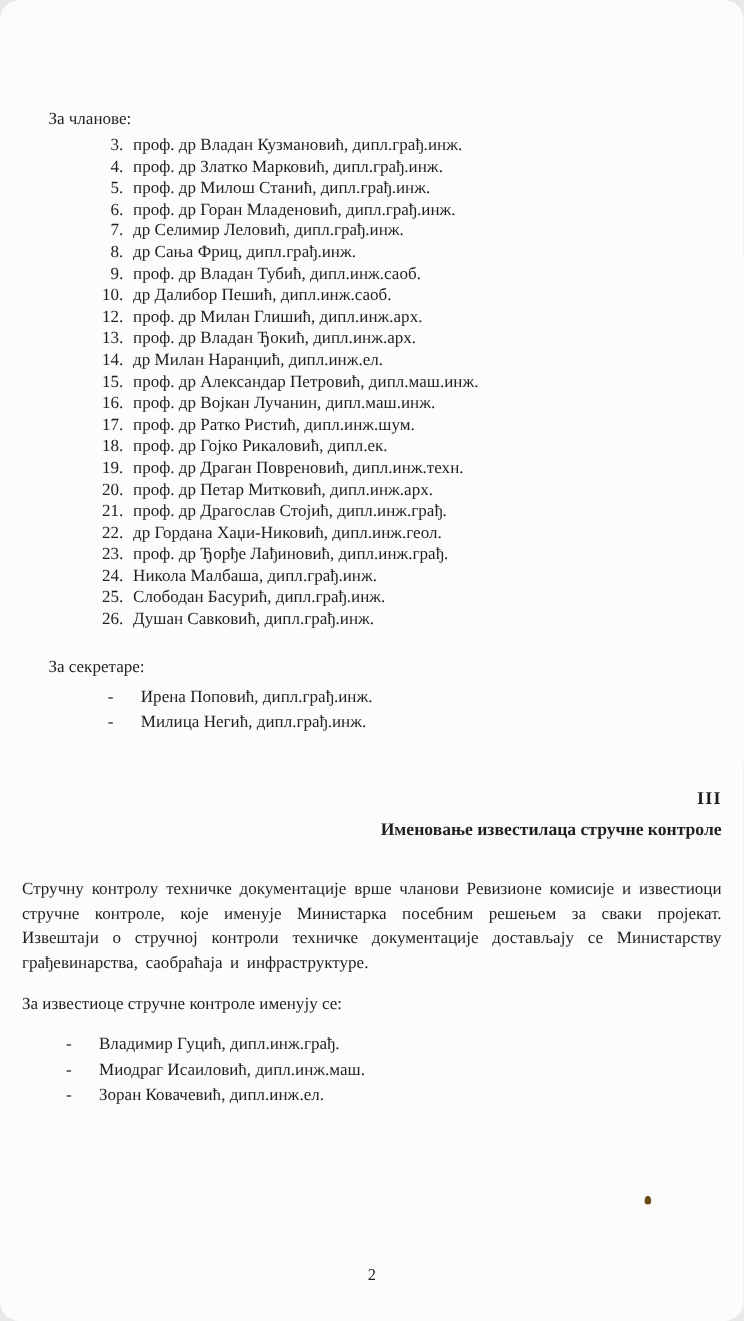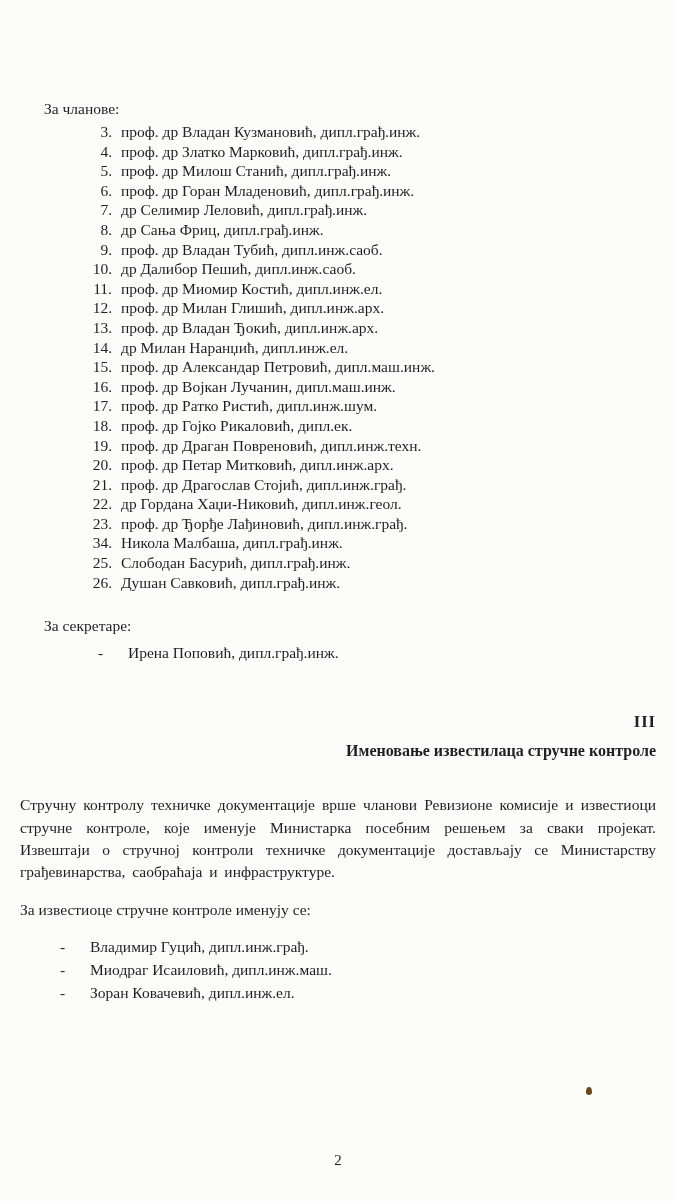--- a/index.html
+++ b/index.html
@@ -10,20 +10,21 @@
   .page {
     position: relative;
     width: 676px;
     height: 1201px;
     margin: 0 auto;
     background: #fcfcfb;
     color: #1f1f23;
     font-family: "Liberation Serif", "DejaVu Serif", serif;
     font-size: 15.5px;
     overflow: hidden;
+    border-radius: 18px;
   }
   .content {
     padding: 100px 20px 0 20px;
   }
   .section-label {
     margin-left: 24px;
     margin-bottom: 4px;
   }
   ol.member-list {
     list-style: none;
@@ -115,42 +116,42 @@
 
     <ol class="member-list">
       <li><span class="num">3.</span><span>проф. др Владан Кузмановић, дипл.грађ.инж.</span></li>
       <li><span class="num">4.</span><span>проф. др Златко Марковић, дипл.грађ.инж.</span></li>
       <li><span class="num">5.</span><span>проф. др Милош Станић, дипл.грађ.инж.</span></li>
       <li><span class="num">6.</span><span>проф. др Горан Младеновић, дипл.грађ.инж.</span></li>
       <li><span class="num">7.</span><span>др Селимир Леловић, дипл.грађ.инж.</span></li>
       <li><span class="num">8.</span><span>др Сања Фриц, дипл.грађ.инж.</span></li>
       <li><span class="num">9.</span><span>проф. др Владан Тубић, дипл.инж.саоб.</span></li>
       <li><span class="num">10.</span><span>др Далибор Пешић, дипл.инж.саоб.</span></li>
-      <li><span class="num">11.</span><span>проф. др Миомир Костић, дипл.инж.ел.</span></li>
       <li><span class="num">12.</span><span>проф. др Милан Глишић, дипл.инж.арх.</span></li>
       <li><span class="num">13.</span><span>проф. др Владан Ђокић, дипл.инж.арх.</span></li>
       <li><span class="num">14.</span><span>др Милан Наранџић, дипл.инж.ел.</span></li>
       <li><span class="num">15.</span><span>проф. др Александар Петровић, дипл.маш.инж.</span></li>
       <li><span class="num">16.</span><span>проф. др Војкан Лучанин, дипл.маш.инж.</span></li>
       <li><span class="num">17.</span><span>проф. др Ратко Ристић, дипл.инж.шум.</span></li>
       <li><span class="num">18.</span><span>проф. др Гојко Рикаловић, дипл.ек.</span></li>
       <li><span class="num">19.</span><span>проф. др Драган Повреновић, дипл.инж.техн.</span></li>
       <li><span class="num">20.</span><span>проф. др Петар Митковић, дипл.инж.арх.</span></li>
       <li><span class="num">21.</span><span>проф. др Драгослав Стојић, дипл.инж.грађ.</span></li>
       <li><span class="num">22.</span><span>др Гордана Хаџи-Никовић, дипл.инж.геол.</span></li>
       <li><span class="num">23.</span><span>проф. др Ђорђе Лађиновић, дипл.инж.грађ.</span></li>
-      <li><span class="num">34.</span><span>Никола Малбаша, дипл.грађ.инж.</span></li>
+      <li><span class="num">24.</span><span>Никола Малбаша, дипл.грађ.инж.</span></li>
       <li><span class="num">25.</span><span>Слободан Басурић, дипл.грађ.инж.</span></li>
       <li><span class="num">26.</span><span>Душан Савковић, дипл.грађ.инж.</span></li>
     </ol>
 
     <div class="secretaries">
       <div class="section-label">За секретаре:</div>
       <ul class="dash-list">
         <li><span class="dash">-</span><span>Ирена Поповић, дипл.грађ.инж.</span></li>
+        <li><span class="dash">-</span><span>Милица Негић, дипл.грађ.инж.</span></li>
       </ul>
     </div>
 
     <div class="section-heading">
       <div class="section-numeral">III</div>
       <div class="section-title">Именовање известилаца стручне контроле</div>
     </div>
 
     <p class="body-paragraph">Стручну контролу техничке документације врше чланови Ревизионе комисије и известиоци стручне контроле, које именује Министарка посебним решењем за сваки пројекат. Извештаји о стручној контроли техничке документације достављају се Министарству грађевинарства, саобраћаја и инфраструктуре.</p>
 

